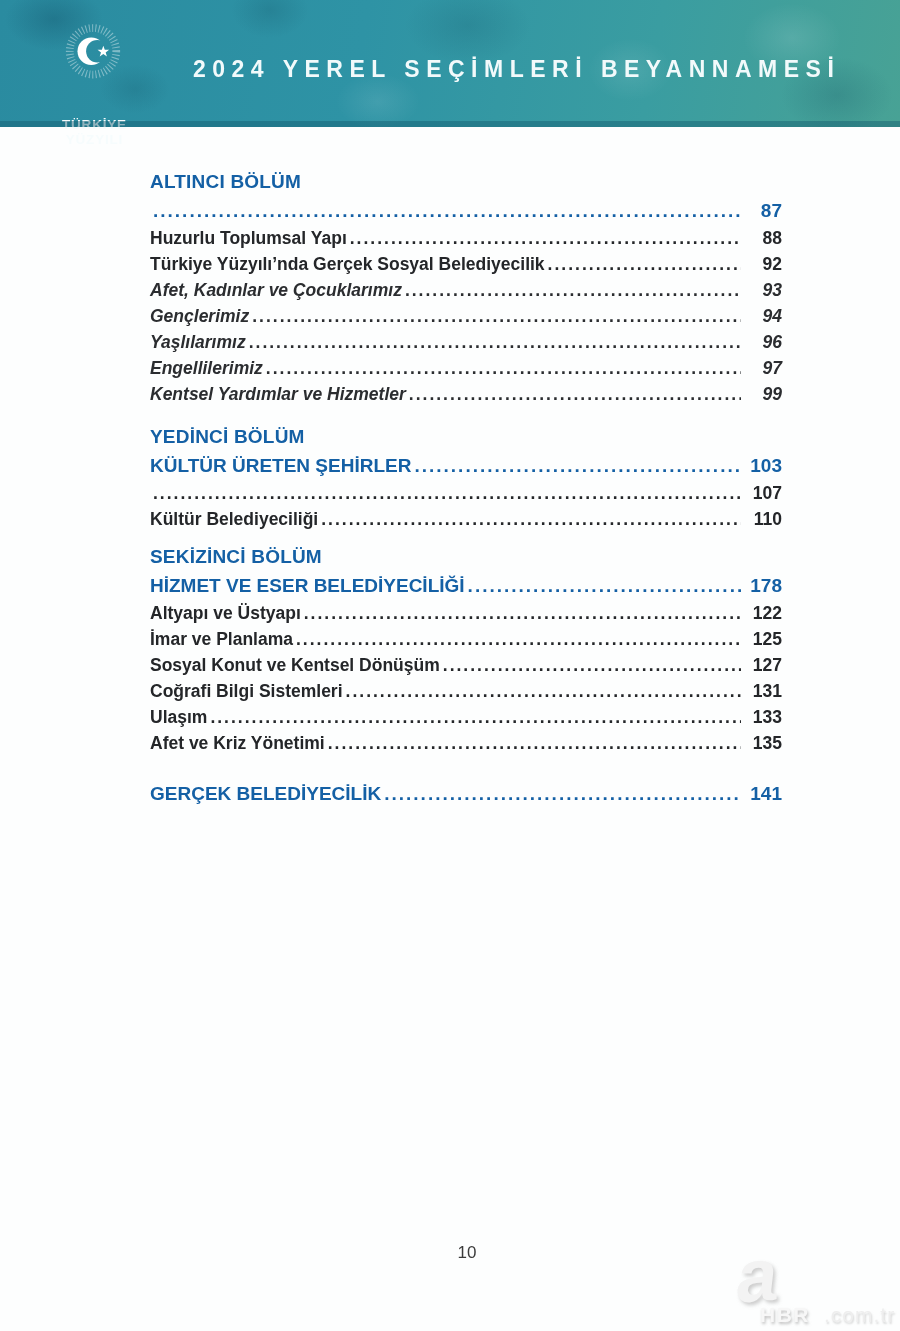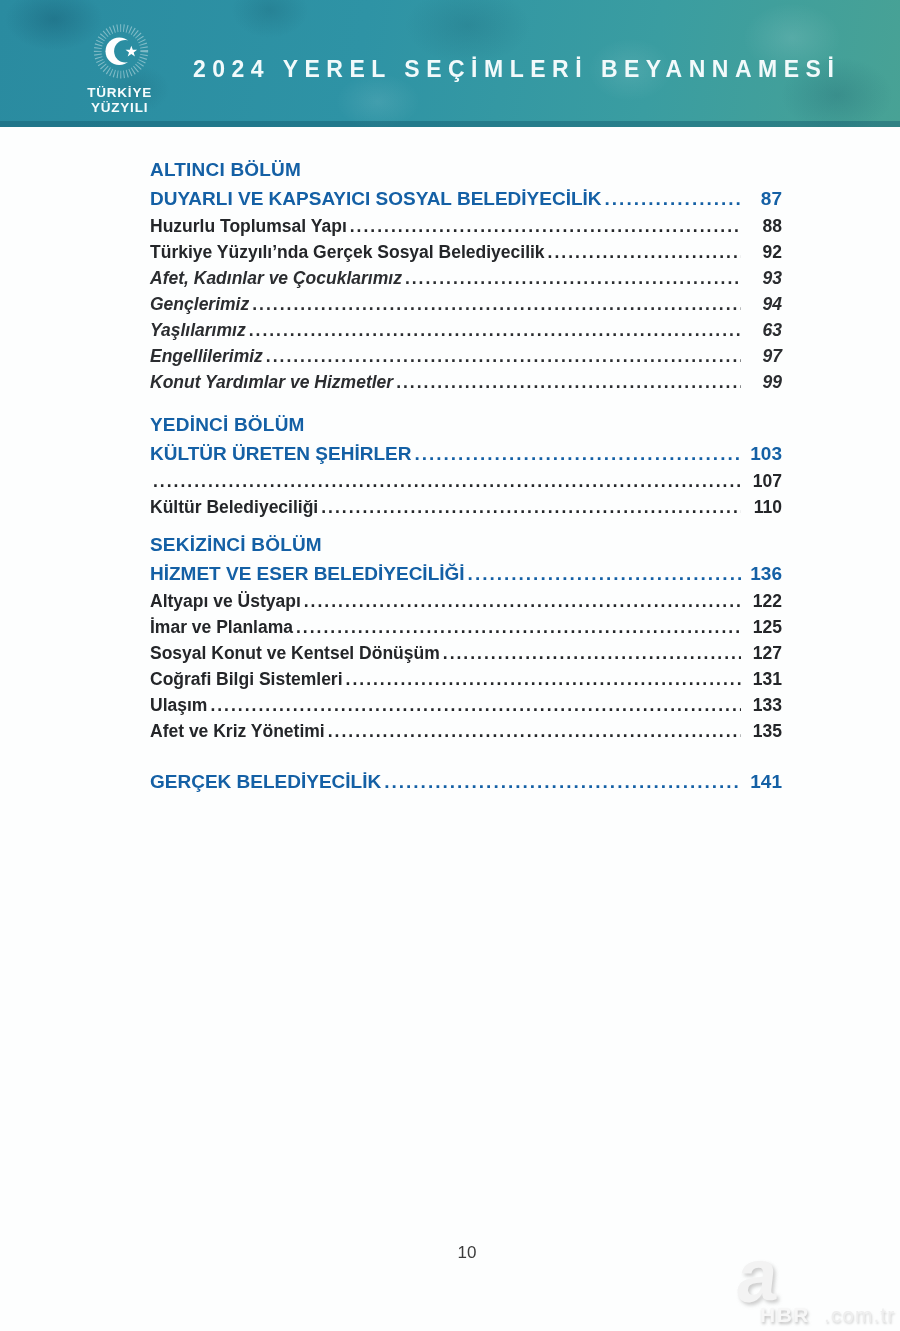--- a/index.html
+++ b/index.html
@@ -25,36 +25,36 @@
       radial-gradient(50px 35px at 15% 70%, rgba(14,75,95,.18), transparent 70%),
       linear-gradient(100deg, #2a8ba0 0%, #2e93a5 40%, #3a9da1 72%, #48a295 100%);
   }
   .banner::after {
     content:""; position:absolute; left:0; right:0; bottom:0; height:6px;
     background:rgba(21,92,111,.45);
   }
 
   .logo {
     position:absolute; left:62px; top:22px; width:90px;
-    display:flex; flex-direction:column; align-items:flex-end;
+    display:flex; flex-direction:column; align-items:flex-start;gap:32px;
   }
   .logo svg { width:62px; height:62px; display:block; }
   .logo-text {
     margin-top:2px; text-align:center; color:#f6fcfd;
     font-weight:bold; font-size:13.5px; line-height:14.5px; letter-spacing:.8px;
   }
 
   .doc-title {
     position:absolute; left:193px; top:56px;
     color:#f2fafb; font-size:23px; font-weight:bold; letter-spacing:6.5px;
     white-space:nowrap;
   }
 
   
-  .toc { padding:28px 118px 0 150px; }
+  .toc { padding:40px 118px 0 150px; }
   .section-6 { margin-bottom:15px; }
   .section-7 { margin-bottom:10px; }
   .section-8 { margin-bottom:24px; }
 
   .chapter-head {
     color:#1460a5; font-size:19px; font-weight:bold; line-height:30px;
     letter-spacing:.2px;
   }
   .row {
     display:flex; align-items:baseline;
@@ -121,21 +121,20 @@
       </div>
     </div>
     <h1 class="doc-title">2024 YEREL SEÇİMLERİ BEYANNAMESİ</h1>
   </header>
 
   <main class="toc">
 
     <section class="section-6">
       <div class="chapter-head">ALTINCI BÖLÜM</div>
       <div class="row chapter">
-        <span class="label">DUYARLI VE KAPSAYICI SOSYAL BELEDİYECİLİK</span>
         <span class="dots"></span>
         <span class="pg">87</span>
       </div>
       <div class="row">
         <span class="label">Huzurlu Toplumsal Yapı</span>
         <span class="dots"></span>
         <span class="pg">88</span>
       </div>
       <div class="row">
         <span class="label">Türkiye Yüzyılı’nda Gerçek Sosyal Belediyecilik</span>
@@ -148,29 +147,29 @@
         <span class="pg">93</span>
       </div>
       <div class="row italic">
         <span class="label">Gençlerimiz</span>
         <span class="dots"></span>
         <span class="pg">94</span>
       </div>
       <div class="row italic">
         <span class="label">Yaşlılarımız</span>
         <span class="dots"></span>
-        <span class="pg">63</span>
+        <span class="pg">96</span>
       </div>
       <div class="row italic">
         <span class="label">Engellilerimiz</span>
         <span class="dots"></span>
         <span class="pg">97</span>
       </div>
       <div class="row italic">
-        <span class="label">Konut Yardımlar ve Hizmetler</span>
+        <span class="label">Kentsel Yardımlar ve Hizmetler</span>
         <span class="dots"></span>
         <span class="pg">99</span>
       </div>
     </section>
 
     <section class="section-7">
       <div class="chapter-head">YEDİNCİ BÖLÜM</div>
       <div class="row chapter">
         <span class="label">KÜLTÜR ÜRETEN ŞEHİRLER</span>
         <span class="dots"></span>
@@ -185,21 +184,21 @@
         <span class="dots"></span>
         <span class="pg">110</span>
       </div>
     </section>
 
     <section class="section-8">
       <div class="chapter-head">SEKİZİNCİ BÖLÜM</div>
       <div class="row chapter">
         <span class="label">HİZMET VE ESER BELEDİYECİLİĞİ</span>
         <span class="dots"></span>
-        <span class="pg">136</span>
+        <span class="pg">178</span>
       </div>
       <div class="row">
         <span class="label">Altyapı ve Üstyapı</span>
         <span class="dots"></span>
         <span class="pg">122</span>
       </div>
       <div class="row">
         <span class="label">İmar ve Planlama</span>
         <span class="dots"></span>
         <span class="pg">125</span>

